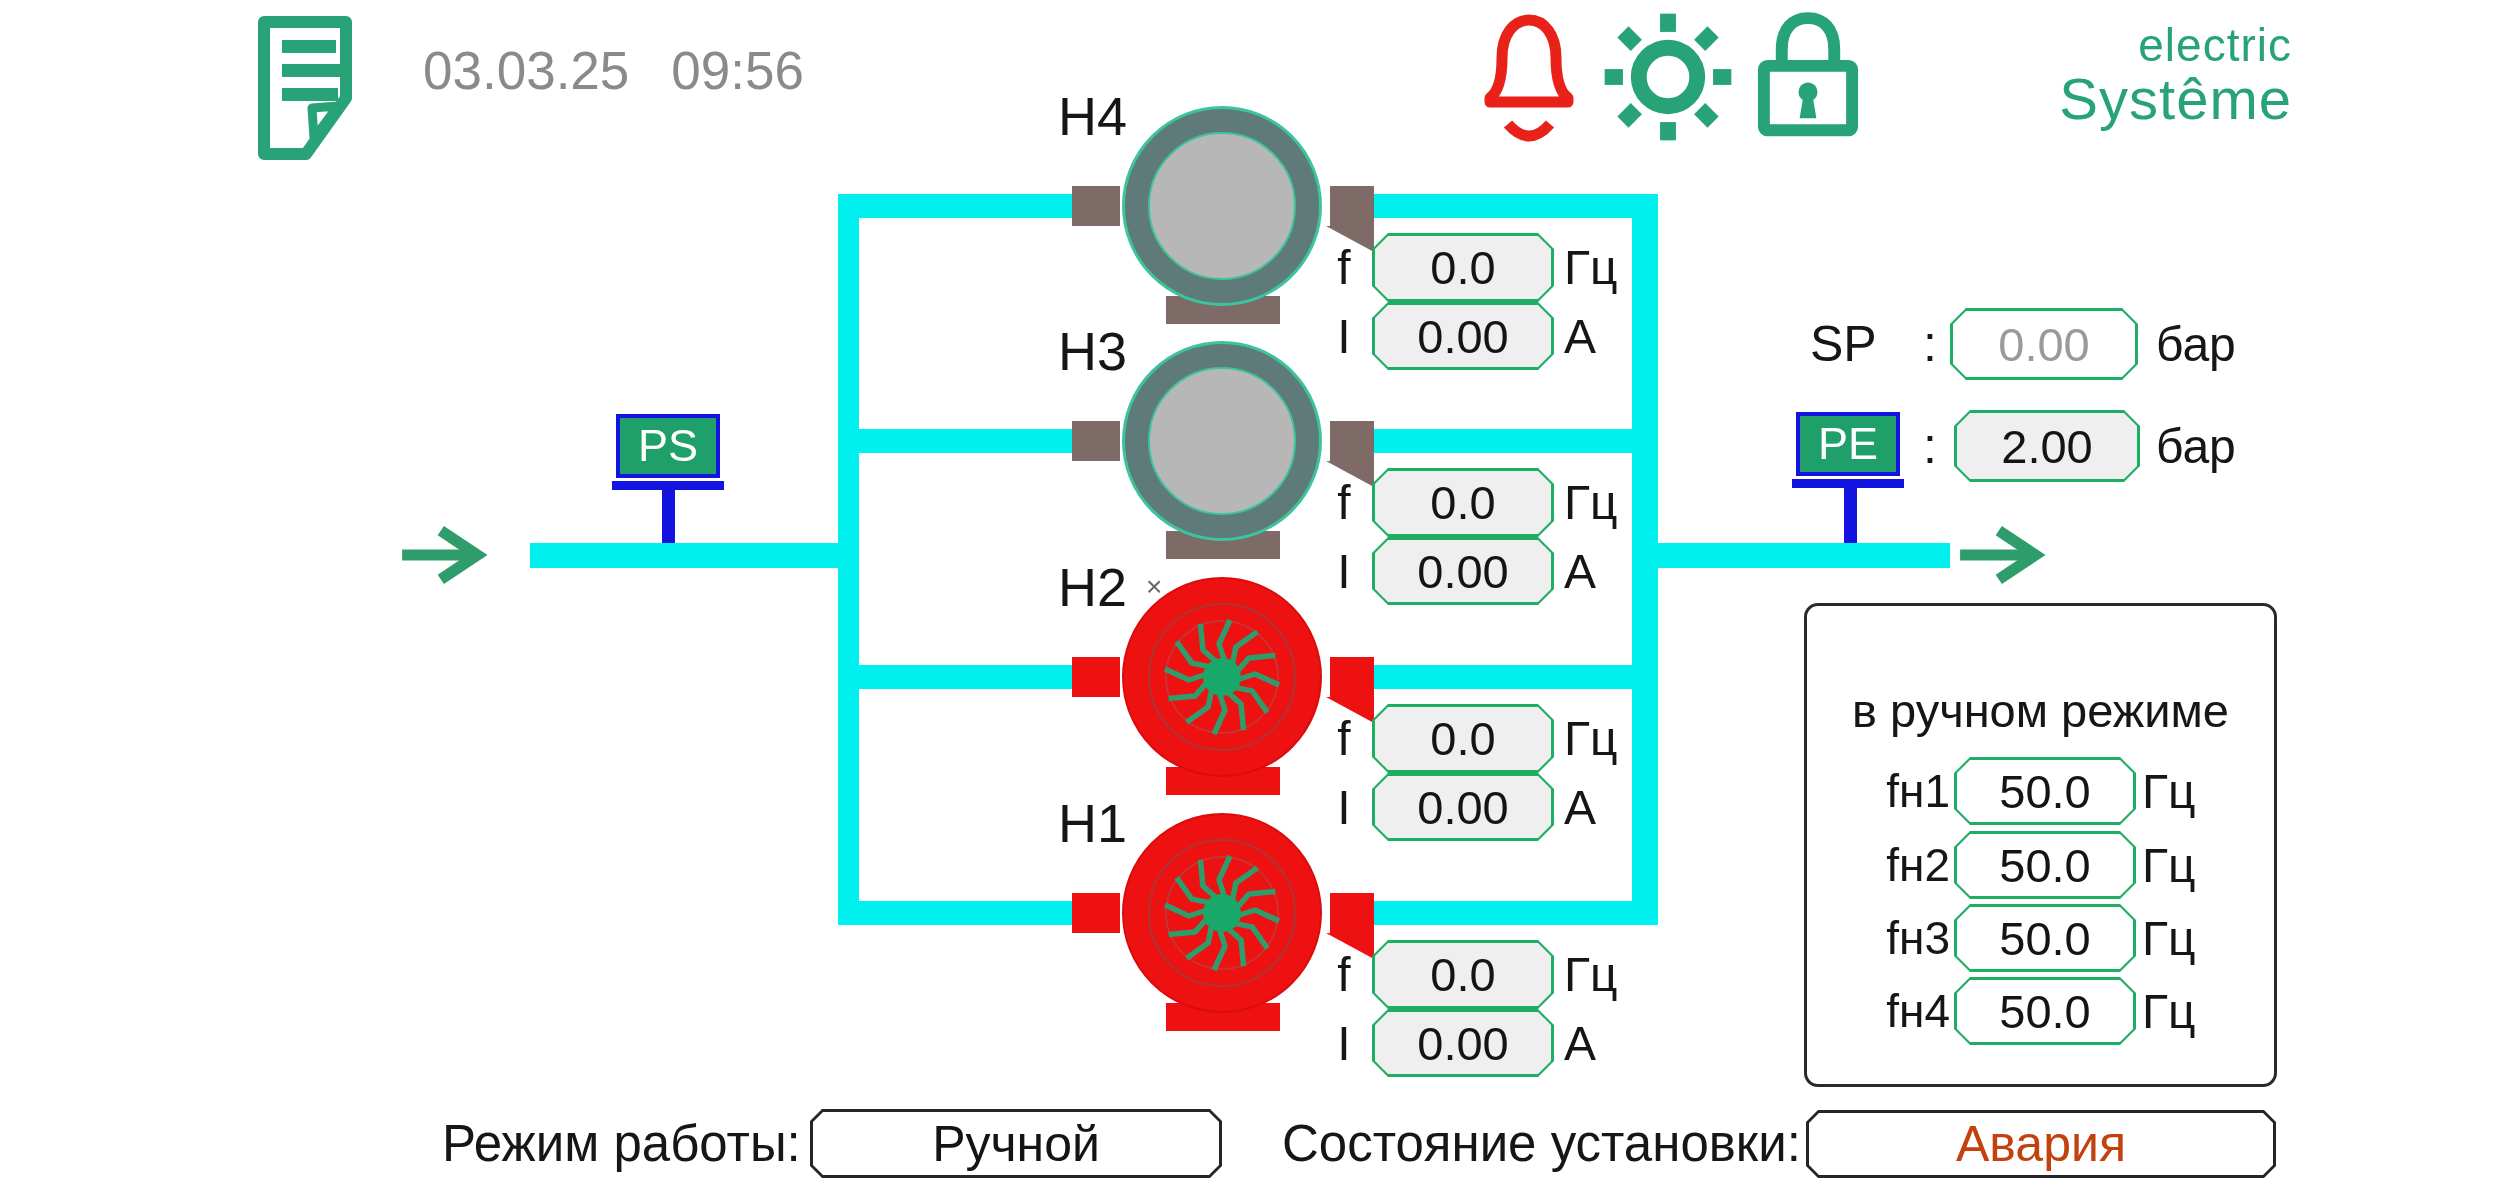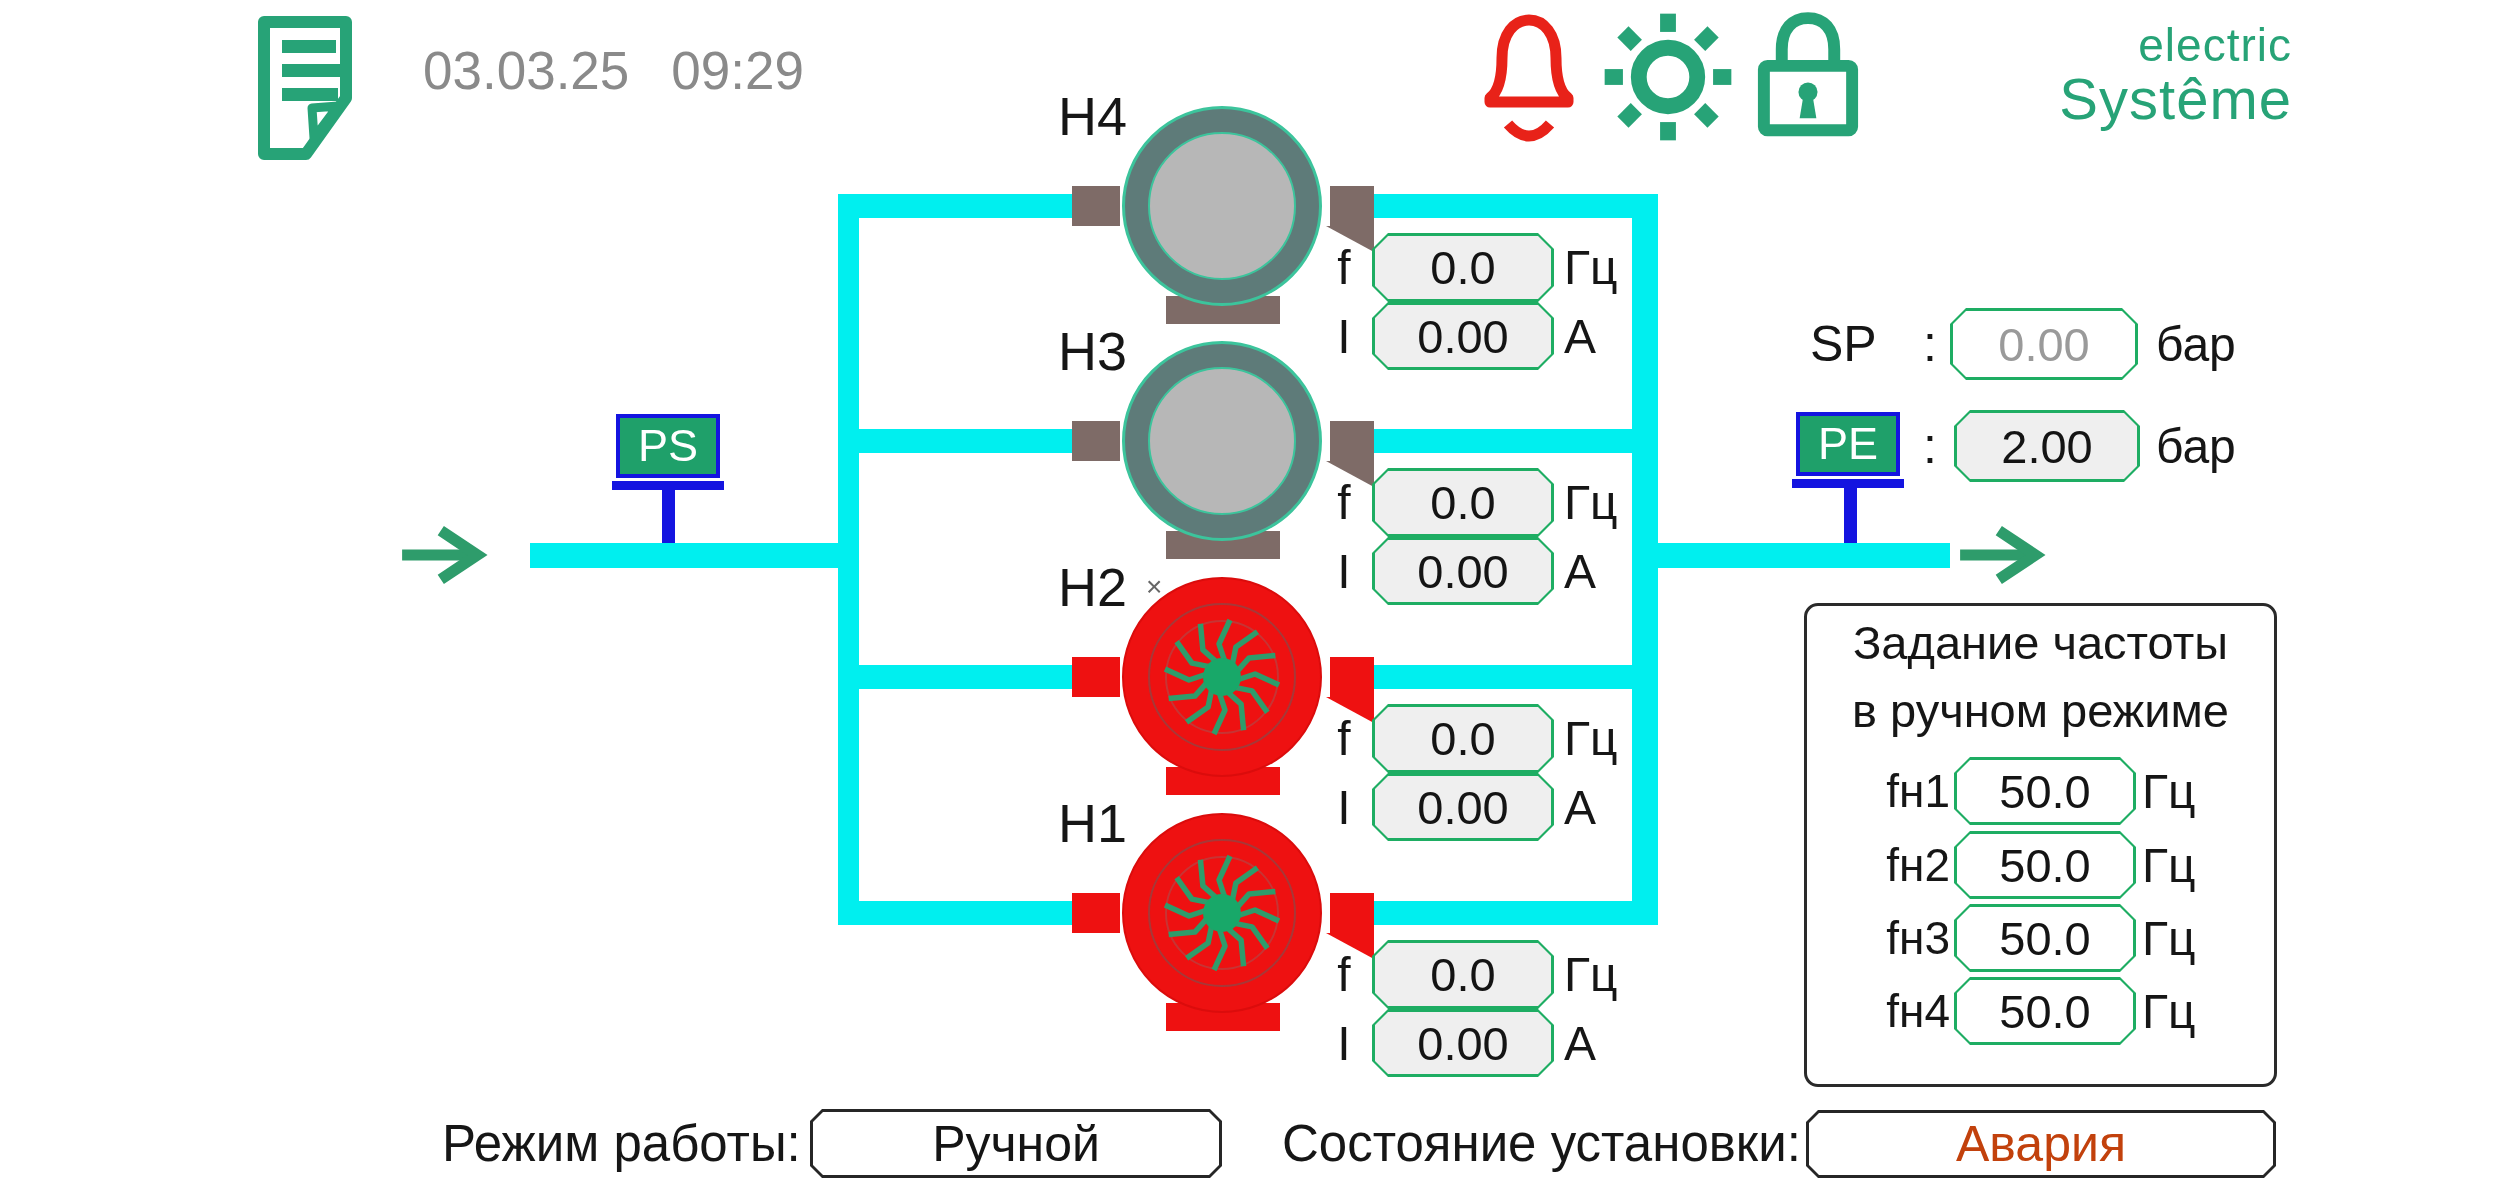--- a/index.html
+++ b/index.html
@@ -66,21 +66,21 @@
         <rect x="32" y="28" width="54" height="13" fill="#27A377"></rect>
         <rect x="32" y="52" width="58" height="13" fill="#27A377"></rect>
         <rect x="32" y="76" width="56" height="13" fill="#27A377"></rect>
         <path d="M88,94 L62,96 L64,126 Z" fill="none" stroke="#27A377" stroke-width="9" stroke-linejoin="round"></path>
       </svg>
     </span>
   </div>
 
   <div class="txt" style="left:423px;top:40px;height:60px;gap:42px;font-size:53px;color:#8A8A8A;">
     <span>03.03.25</span>
-    <span>09:29</span>
+    <span>09:56</span>
   </div>
 
   <div class="iconbtn" style="left:1476px;top:2px;">
     <span>
       <svg width="106" height="148" viewBox="0 0 106 148">
         <path d="M14,96 C22,90 26,76 26,56 C26,32 38,18 53,18 C68,18 80,32 80,56 C80,76 84,90 92,96 L92,100 L14,100 Z" fill="none" stroke="#E82219" stroke-width="11" stroke-linejoin="round"></path>
         <path d="M32,122 Q53,146 74,122" fill="none" stroke="#E82219" stroke-width="11"></path>
       </svg>
     </span>
   </div>
@@ -294,21 +294,20 @@
 
   <div class="txt c" style="left:1912px;top:410px;width:36px;height:72px;font-size:50px;">:</div>
   <div class="obox" style="left:1954px;top:410px;width:186px;height:72px;">
     <i class="o"></i>
       <i class="i"></i>
       <span class="t">2.00</span>
   </div>
   <div class="txt" style="left:2156px;top:410px;height:72px;font-size:48px;">бар</div>
 
   <div id="manual-panel"></div>
-  <div class="txt c" style="left:1814px;top:610px;width:453px;height:64px;font-size:47px;z-index:4;">Задание частоты</div>
   <div class="txt c" style="left:1814px;top:678px;width:453px;height:64px;font-size:47px;z-index:4;">в ручном режиме</div>
 
   <div class="txt r" style="left:1846px;top:757px;width:104px;height:68px;font-size:46px;z-index:4;">fн1</div>
   <div class="obox fn" style="left:1954px;top:757px;width:182px;height:68px;">
     <i class="o"></i>
       <i class="i"></i>
       <span class="t">50.0</span>
   </div>
   <div class="txt" style="left:2142px;top:757px;width:90px;height:68px;font-size:48px;z-index:4;">Гц</div>
 

